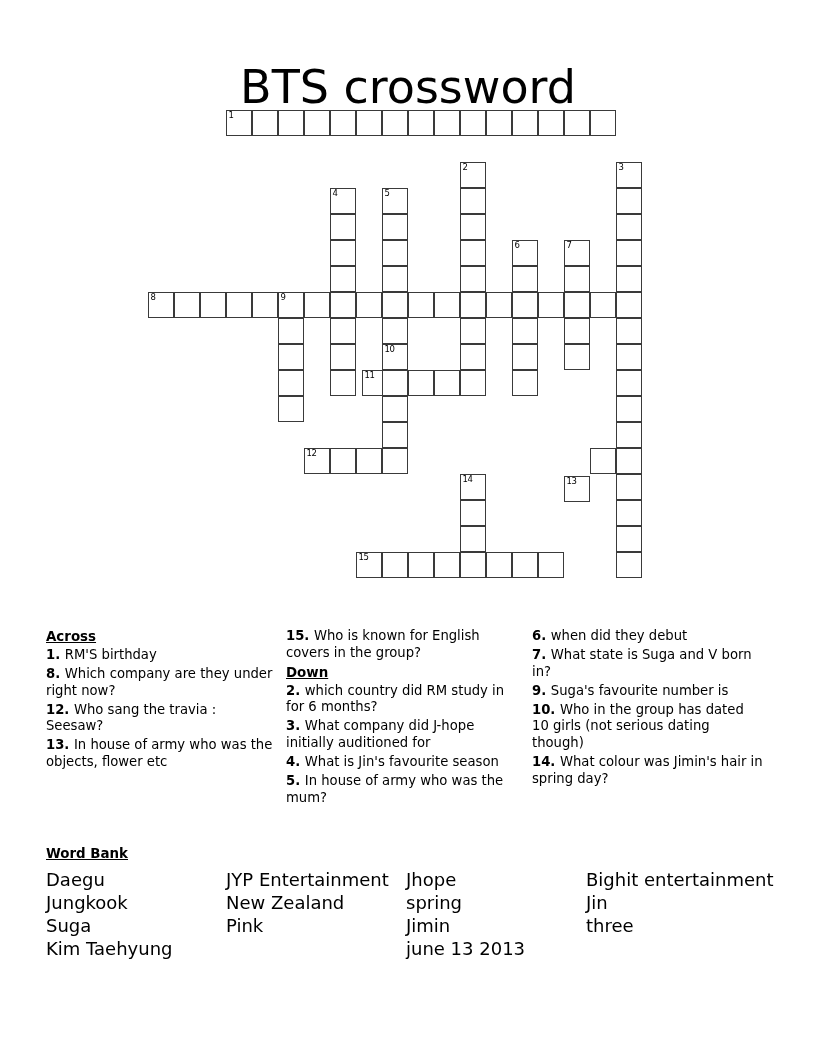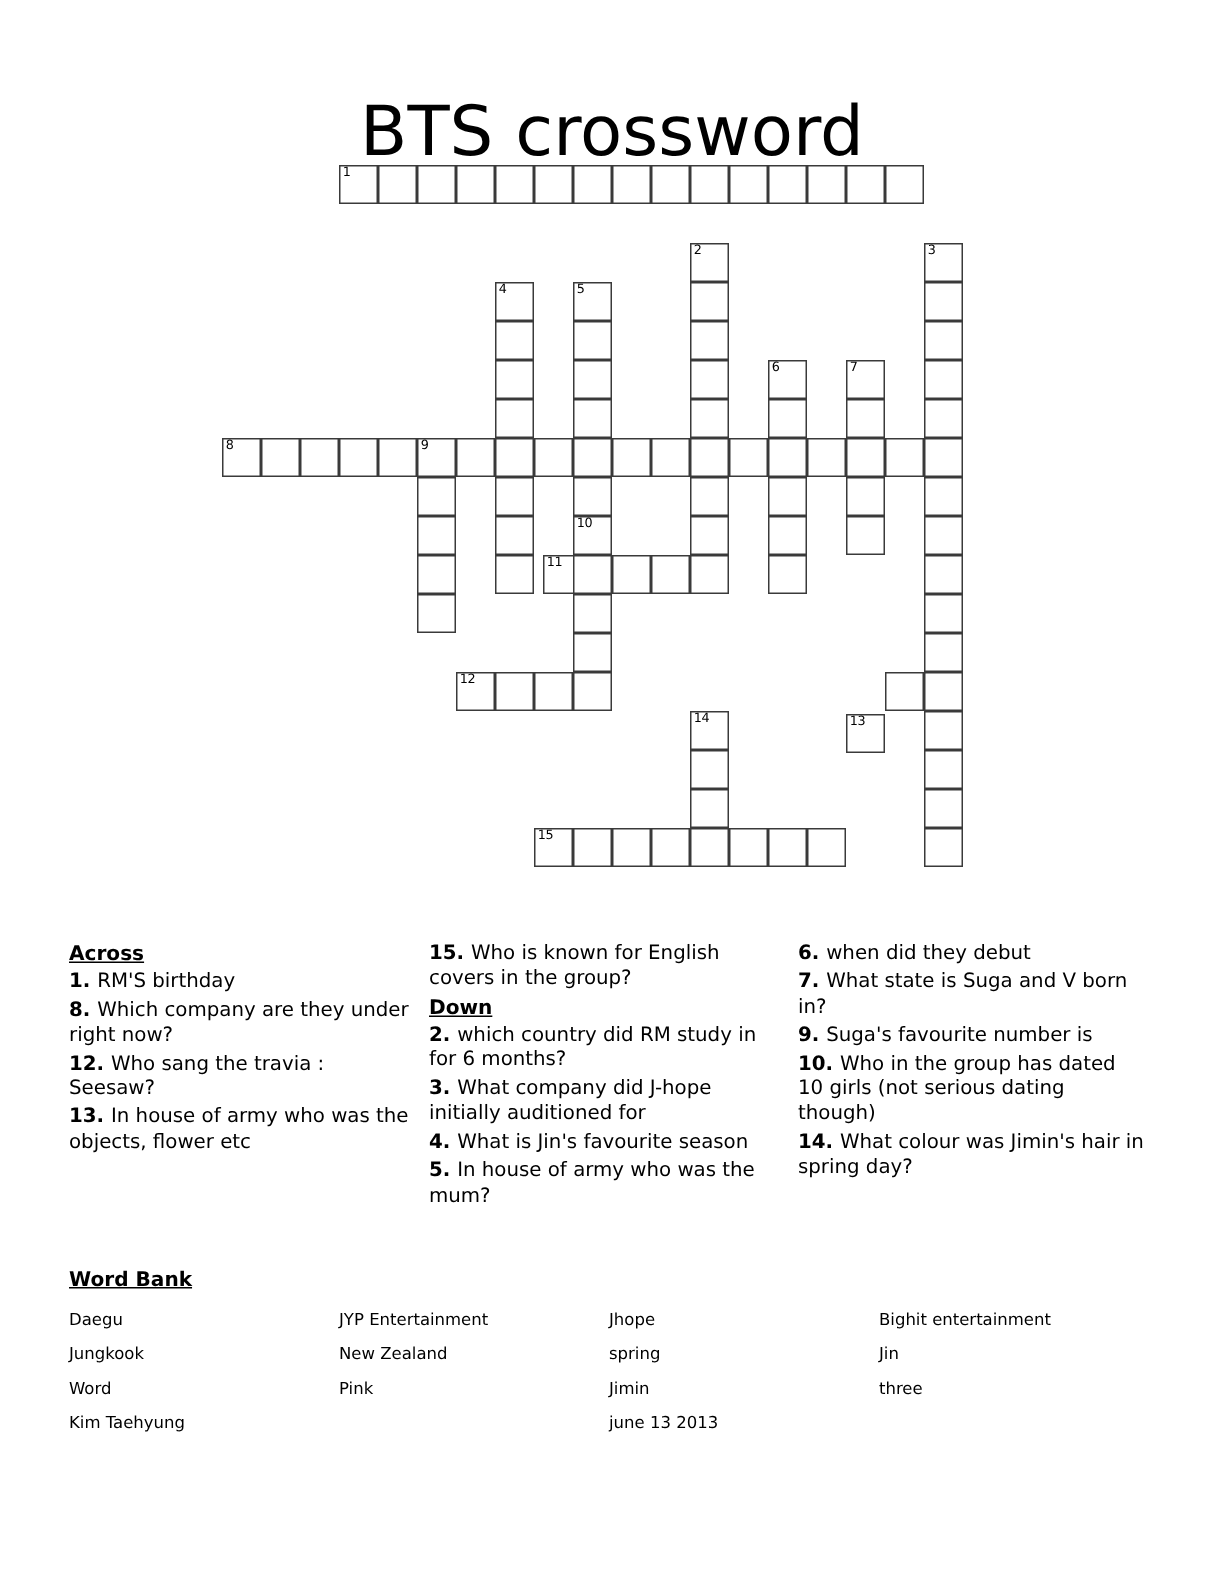--- a/index.html
+++ b/index.html
@@ -107,21 +107,21 @@
   #wordbank .section-head {
     margin-bottom: 5px;
   }
   .wb-grid {
     position: relative;
     width: 726px;
   }
   .wb-col {
     position: absolute;
     top: 0;
-    font-size: 11px;
+    font-size: 18px;
     line-height: 23px;
   }
   .wb-col.w1 { left: 0px;   width: 175px; }
   .wb-col.w2 { left: 180px; width: 175px; }
   .wb-col.w3 { left: 360px; width: 175px; }
   .wb-col.w4 { left: 540px; width: 185px; }
   .wb-item { display: block; white-space: nowrap; }
 </style>
 </head>
 <body>
@@ -293,21 +293,21 @@
         <span class="clue"><span class="cnum">14. </span><span>What colour was Jimin's hair in spring day?</span></span>
       </div>
   </div>
 
   <div id="wordbank">
     <span class="section-head">Word Bank</span>
     <div class="wb-grid">
       <div class="wb-col w1">
           <span class="wb-item">Daegu</span>
           <span class="wb-item">Jungkook</span>
-          <span class="wb-item">Word</span>
+          <span class="wb-item">Suga</span>
           <span class="wb-item">Kim Taehyung</span>
         </div>
       <div class="wb-col w2">
           <span class="wb-item">JYP Entertainment</span>
           <span class="wb-item">New Zealand</span>
           <span class="wb-item">Pink</span>
         </div>
       <div class="wb-col w3">
           <span class="wb-item">Jhope</span>
           <span class="wb-item">spring</span>

